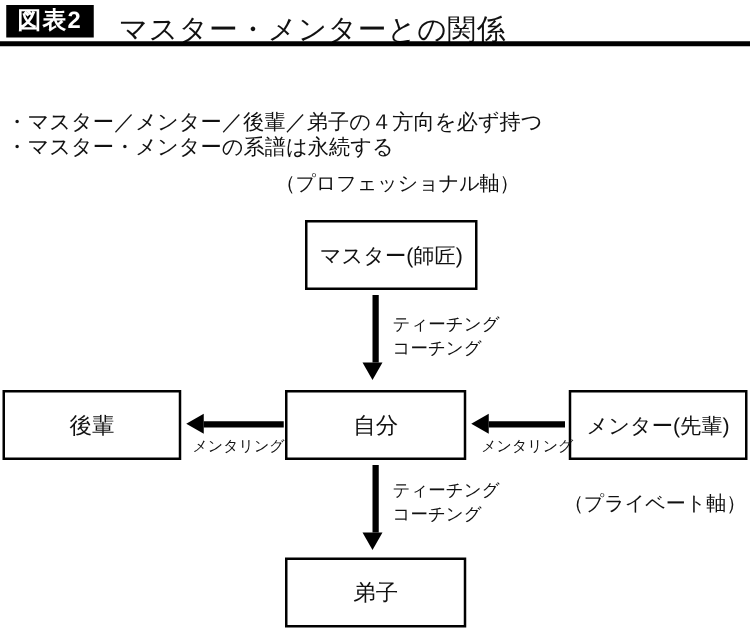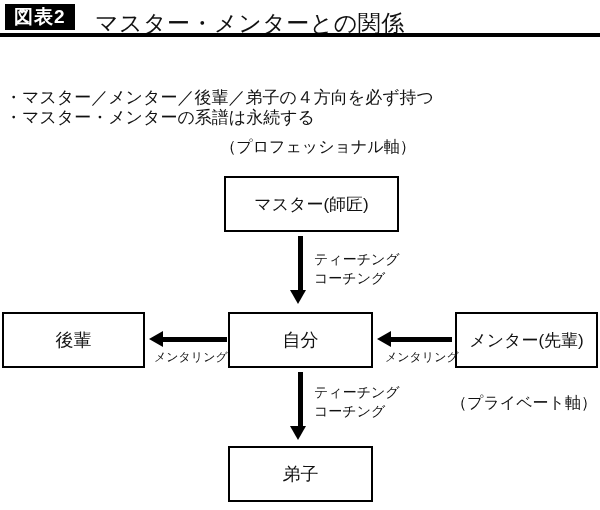--- a/index.html
+++ b/index.html
@@ -49,21 +49,21 @@
   .axis-private{left:449px;top:393px;width:150px;text-align:center;}
 
   .node{
     border:2px solid #000;
     background:#fff;
     display:flex;align-items:center;justify-content:center;
     font-size:17px;
     box-sizing:border-box;
     white-space:nowrap;
   }
-  .node-master{left:224px;top:176px;width:175px;height:56px;}
+  .node-master{left:244px;top:176px;width:138px;height:56px;}
   .node-kohai {left:2px;  top:312px;width:143px;height:56px;font-size:18px;}
   .node-self  {left:228px;top:312px;width:145px;height:56px;font-size:18px;}
   .node-mentor{left:455px;top:312px;width:143px;height:56px;}
   .node-deshi {left:228px;top:446px;width:145px;height:56px;font-size:18px;text-align:center;}
 
   
   .shaft-v{width:5px;background:#000;}
   .shaft-h{height:5px;background:#000;}
   .head-down{width:0;height:0;border-left:8px solid transparent;border-right:8px solid transparent;border-top:14px solid #000;}
   .head-left{width:0;height:0;border-top:8px solid transparent;border-bottom:8px solid transparent;border-right:14px solid #000;}

